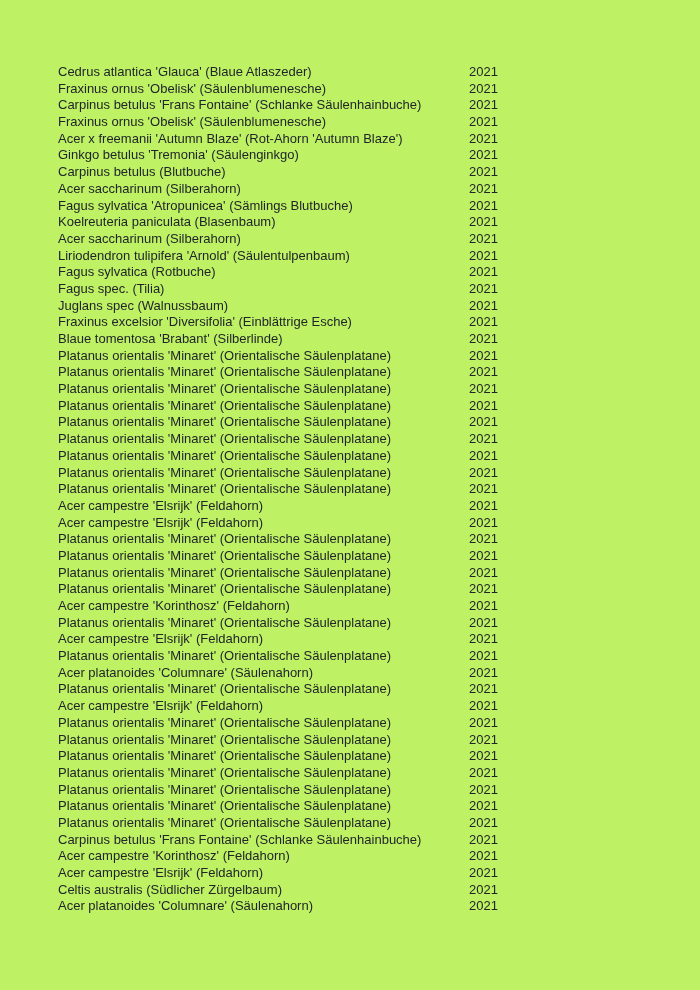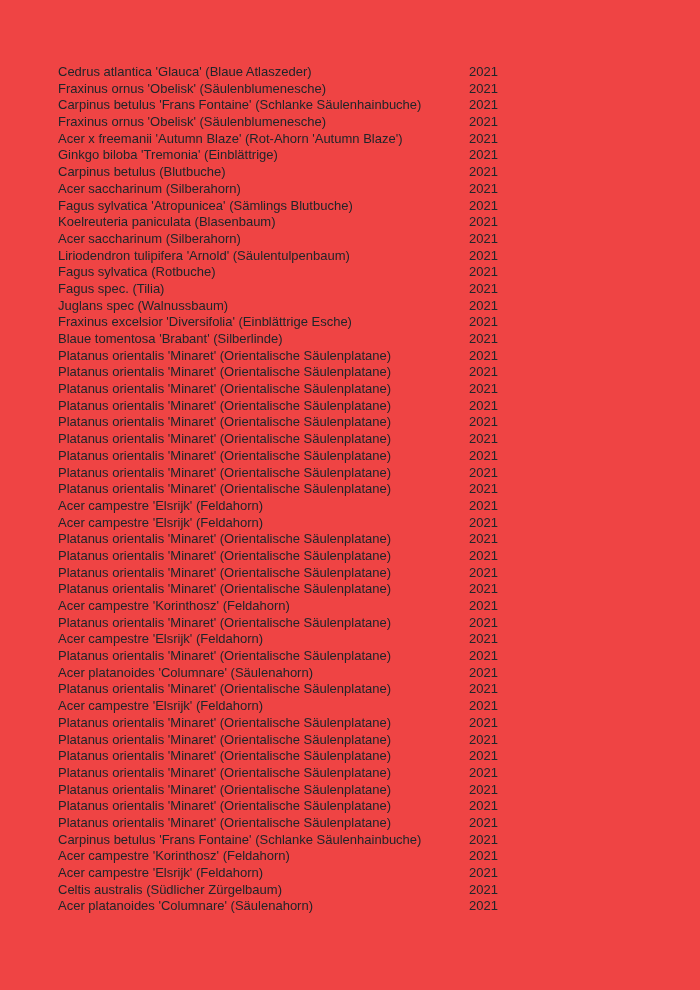--- a/index.html
+++ b/index.html
@@ -7,21 +7,21 @@
     width: 700px;
     height: 990px;
     background: #ffffff;
     overflow: hidden;
     font-family: "Liberation Sans", "DejaVu Sans", sans-serif;
   }
   .page {
     position: relative;
     width: 700px;
     height: 990px;
-    background: #ef4444;
+    background: #bef264;
   }
   .tree-table {
     position: absolute;
     left: 58px;
     top: 64px;
     width: 440px;
     color: #212529;
     font-size: 13px;
   }
   .row {
@@ -59,21 +59,21 @@
       </div>
       <div class="row">
         <div class="cell-name">Fraxinus ornus 'Obelisk' (Säulenblumenesche)</div>
         <div class="cell-year">2021</div>
       </div>
       <div class="row">
         <div class="cell-name">Acer x freemanii 'Autumn Blaze' (Rot-Ahorn 'Autumn Blaze')</div>
         <div class="cell-year">2021</div>
       </div>
       <div class="row">
-        <div class="cell-name">Ginkgo biloba 'Tremonia' (Einblättrige)</div>
+        <div class="cell-name">Ginkgo betulus 'Tremonia' (Säulenginkgo)</div>
         <div class="cell-year">2021</div>
       </div>
       <div class="row">
         <div class="cell-name">Carpinus betulus (Blutbuche)</div>
         <div class="cell-year">2021</div>
       </div>
       <div class="row">
         <div class="cell-name">Acer saccharinum (Silberahorn)</div>
         <div class="cell-year">2021</div>
       </div>

